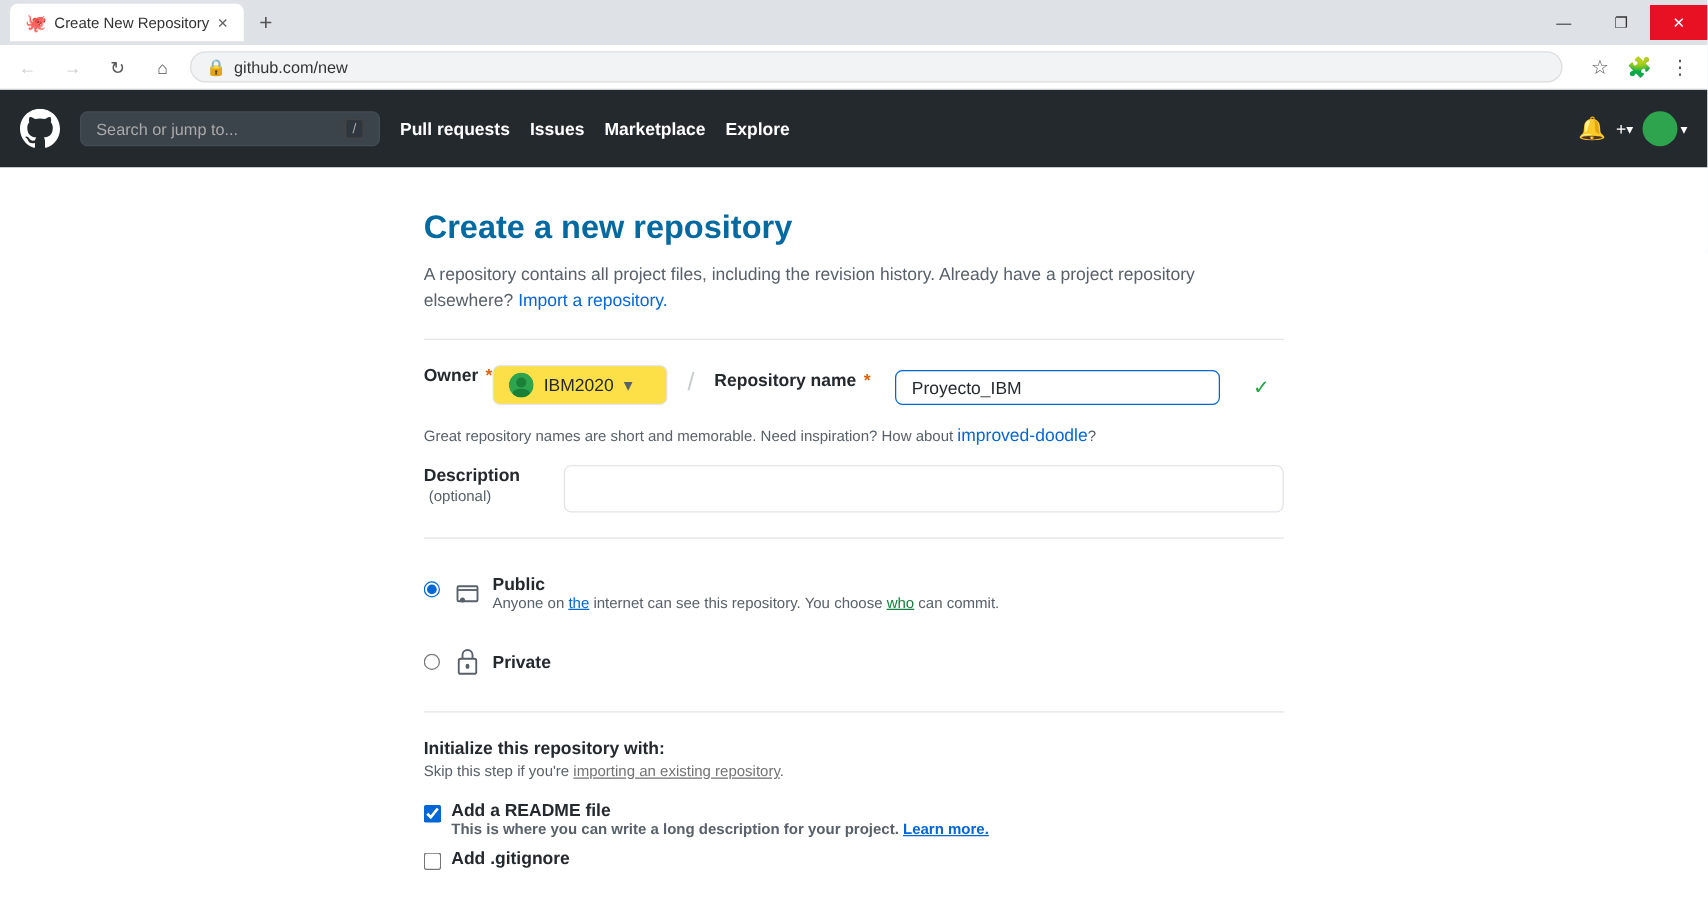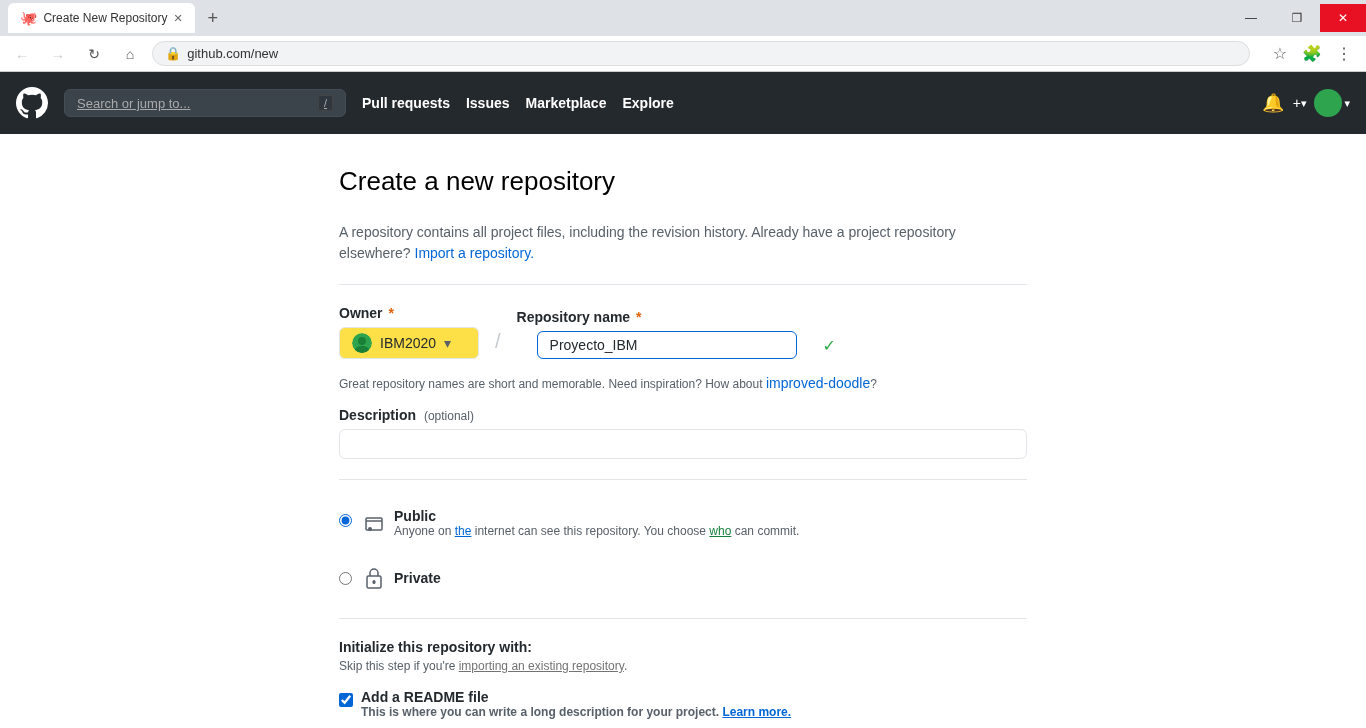--- a/index.html
+++ b/index.html
@@ -20,38 +20,38 @@
     .toolbar-right { display: flex; align-items: center; gap: 4px; margin-left: 8px; }
     .toolbar-icon { width: 28px; height: 28px; display: flex; align-items: center; justify-content: center; color: #555; font-size: 16px; cursor: pointer; }
     .window-controls { display: flex; gap: 0; }
     .win-btn { width: 46px; height: 28px; display: flex; align-items: center; justify-content: center; font-size: 12px; cursor: pointer; }
     .win-btn.close { background: #e81123; color: white; }
     .win-btn.min, .win-btn.max { color: #333; }
 
     
     .gh-header { background: #24292e; height: 62px; display: flex; align-items: center; padding: 0 16px; gap: 16px; }
     .gh-logo { width: 32px; height: 32px; fill: white; }
-    .gh-search { background: #3b434b; border: 1px solid #444d56; border-radius: 6px; padding: 5px 12px; color: #aaa; font-size: 13px; width: 282px; display: flex; align-items: center; justify-content: space-between; cursor: pointer; text-decoration: underline; }
+    .gh-search { background: #3b434b; border: 1px solid #444d56; border-radius: 6px; padding: 5px 12px; color: #aaa; font-size: 13px; width: 240px; display: flex; align-items: center; justify-content: space-between; cursor: pointer; }
     .gh-search-kbd { background: #2f363d; border: 1px solid #444; border-radius: 3px; padding: 1px 5px; font-size: 11px; color: #aaa; }
     .gh-nav { display: flex; gap: 16px; }
     .gh-nav-item { color: #fff; font-size: 14px; font-weight: 600; cursor: pointer; text-decoration: none; }
     .gh-header-right { margin-left: auto; display: flex; align-items: center; gap: 8px; }
     .gh-icon-btn { color: #fff; font-size: 16px; cursor: pointer; display: flex; align-items: center; }
     .gh-avatar { width: 28px; height: 28px; border-radius: 50%; background: #2ea44f; display: flex; align-items: center; justify-content: center; color: white; font-size: 11px; cursor: pointer; }
 
     
     .main-content { background: #fff; min-height: 590px; padding: 32px 0; }
     .form-container { max-width: 720px; margin: 0 auto; padding: 0 16px; }
-    .page-title { font-size: 26px; font-weight: 400; color: #000000; margin-bottom: 25px; }
+    .page-title { font-size: 26px; font-weight: 700; color: #0369a1; margin-bottom: 12px; }
     .page-subtitle { font-size: 14px; color: #586069; line-height: 1.5; margin-bottom: 4px; }
     .import-link { color: #0366d6; text-decoration: none; font-size: 14px; }
     .divider { border: none; border-top: 1px solid #e1e4e8; margin: 20px 0; }
 
     .field-row { display: flex; gap: 16px; align-items: flex-end; margin-bottom: 16px; }
-    .field-group { display: flex; flex-direction: column; }
+    .field-group { display: flex; flex-direction: row; }
     .field-label { font-size: 14px; font-weight: 600; color: #24292e; margin-bottom: 6px; }
     .field-label .required { color: #e36209; margin-left: 2px; }
     .owner-select { display: flex; align-items: center; gap: 8px; border: 1px solid #e1e4e8; border-radius: 6px; padding: 5px 12px; background: #fde047; cursor: pointer; font-size: 14px; color: #24292e; min-width: 140px; }
     .owner-avatar { width: 20px; height: 20px; border-radius: 50%; overflow: hidden; }
     .slash { font-size: 20px; color: #c6ccd2; align-self: flex-end; padding-bottom: 6px; }
     .repo-name-input { border: 1px solid #0366d6; border-radius: 6px; padding: 5px 12px; font-size: 14px; color: #24292e; width: 260px; outline: none; }
     .valid-icon { color: #28a745; font-size: 16px; margin-left: 6px; align-self: center; }
 
     .hint-text { font-size: 12px; color: #586069; margin-bottom: 16px; }
     .hint-text a { color: #0366d6; }

